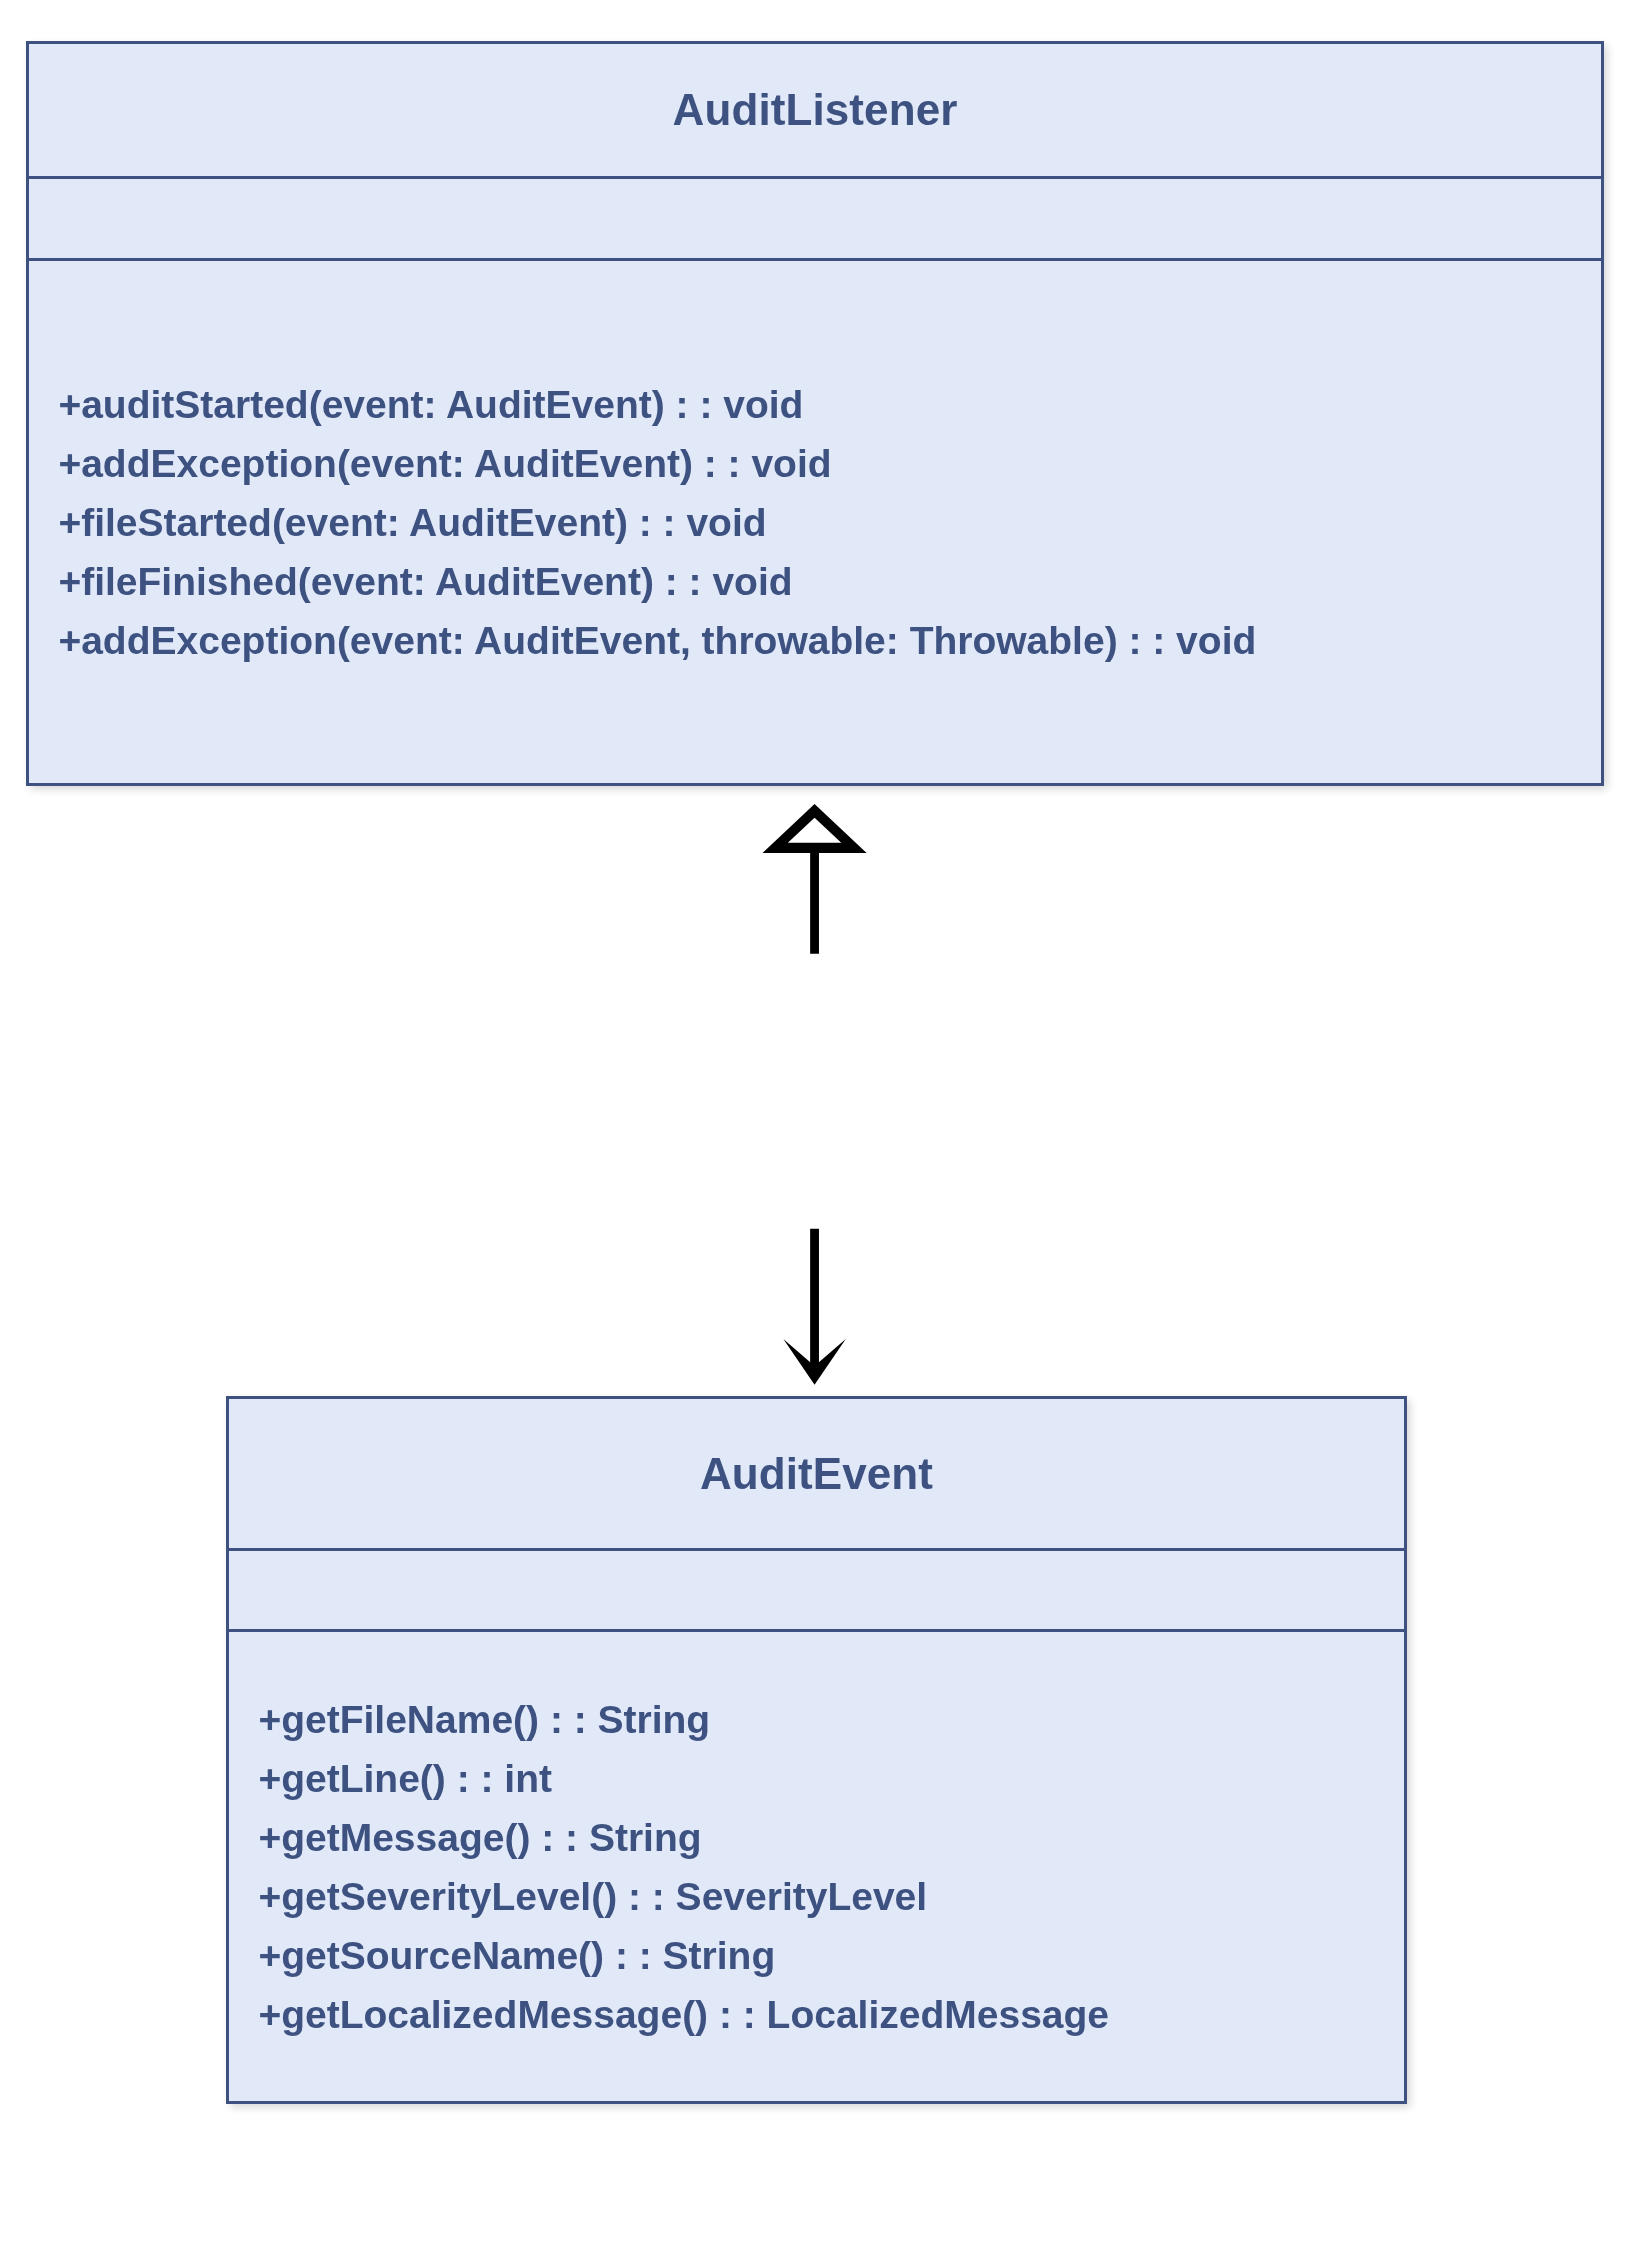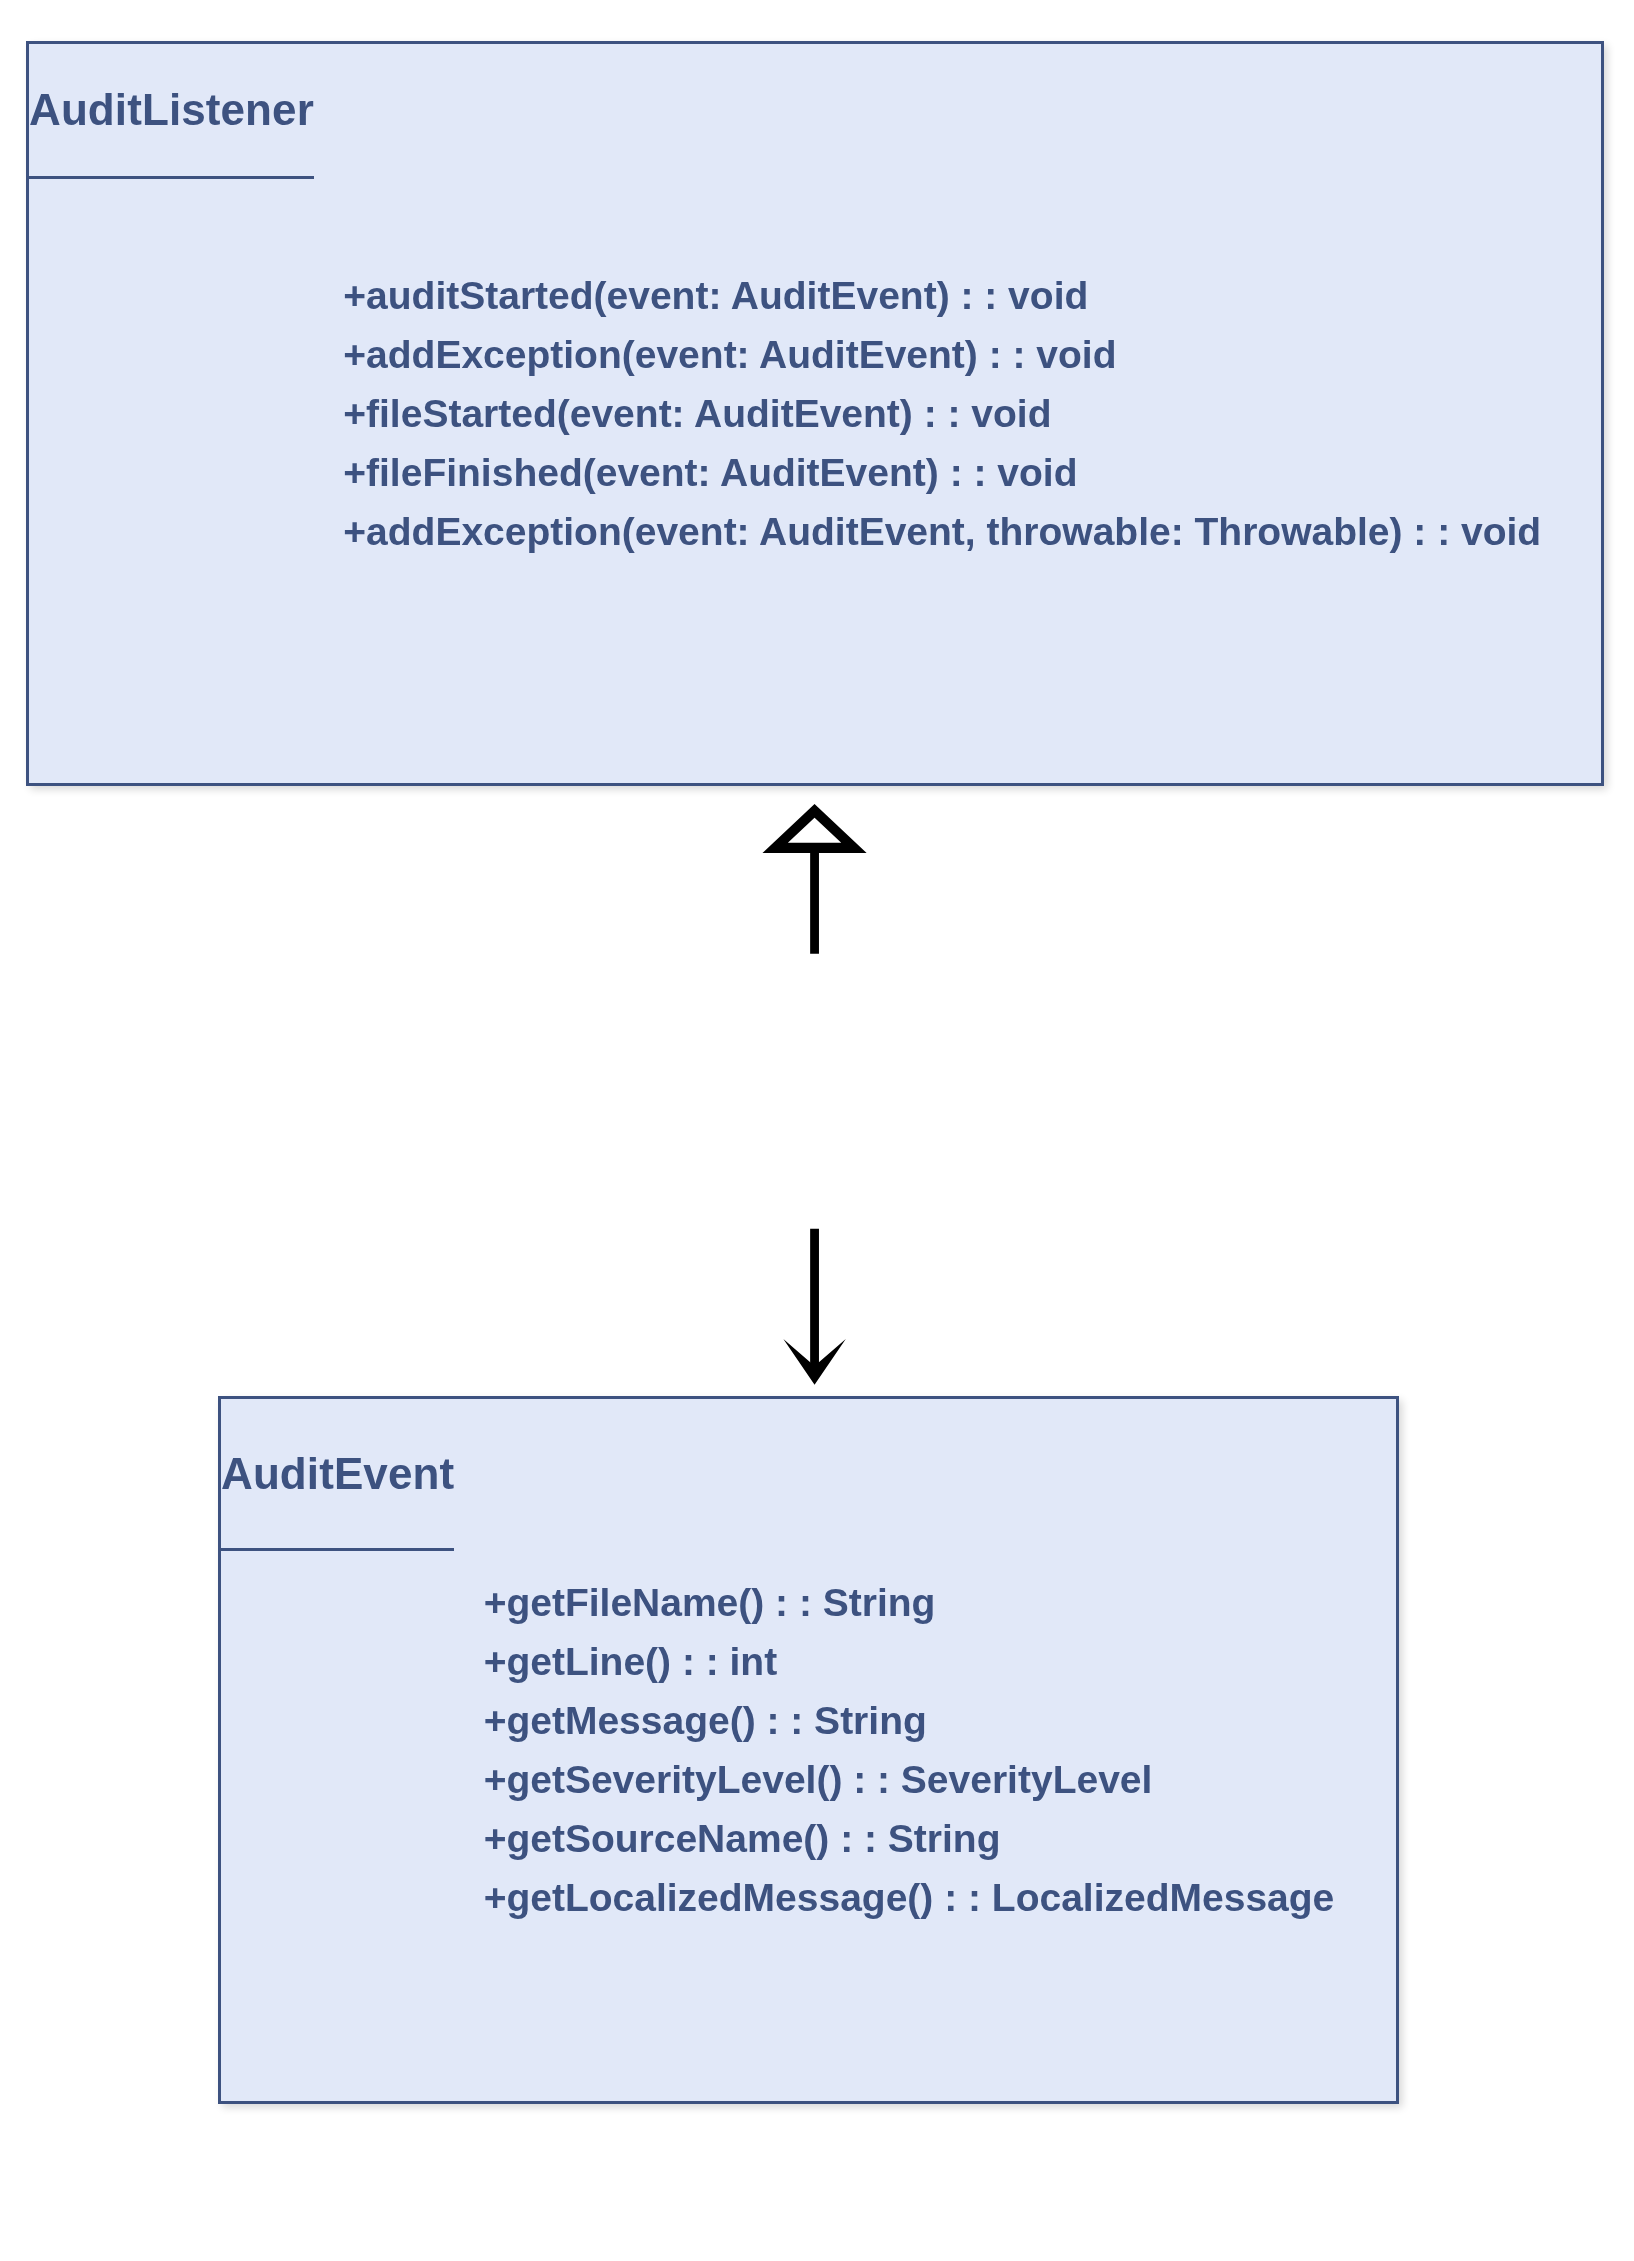--- a/index.html
+++ b/index.html
@@ -24,20 +24,21 @@
   }
 
   
   .uml-class {
     position: absolute;
     box-sizing: border-box;
     background: #e1e8f8;
     border: 3.5px solid #3d5280;
     box-shadow: 4.1px 4.1px 8.2px rgba(0,0,0,0.16);
     display: flex;
+    flex-direction: column;
     z-index: 2;
   }
 
   .uml-title {
     box-sizing: border-box;
     display: flex;
     align-items: center;
     justify-content: center;
     color: #3d5280;
     font-weight: bold;
@@ -83,21 +84,21 @@
     left: 615px;
     top: 954px;
     width: 406px;
     height: 275px;
   }
   #default-logger .uml-title   { height: 141px; font-size: 37px; }
   #default-logger .uml-attrs   { height: 68px; }
   #default-logger .uml-methods { flex: 1; }
 
   #audit-event {
-    left: 218px;
+    left: 226px;
     top: 1396px;
     width: 1181px;
     height: 708px;
   }
   #audit-event .uml-title   { height: 152px; font-size: 44px; }
   #audit-event .uml-attrs   { height: 81px; }
   #audit-event .uml-methods { flex: 1; padding: 0 0 0 29.4px; }
   #audit-event .uml-method-line {
     font-size: 39px;
     line-height: 59px;

